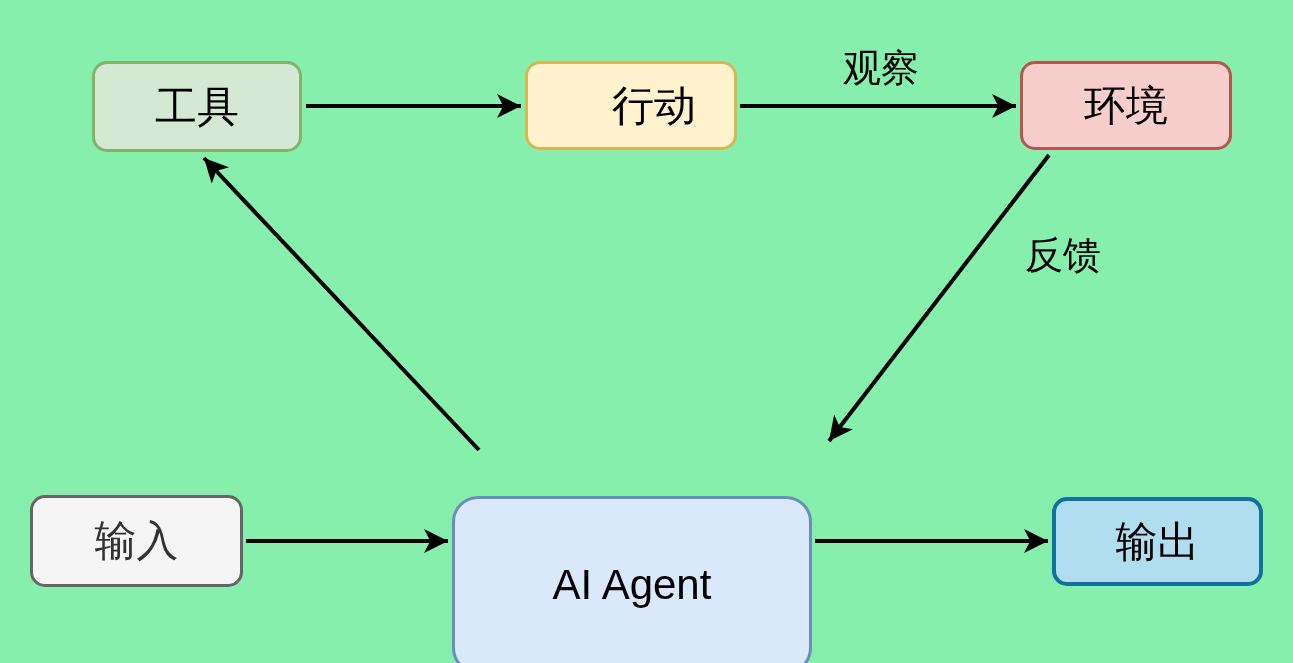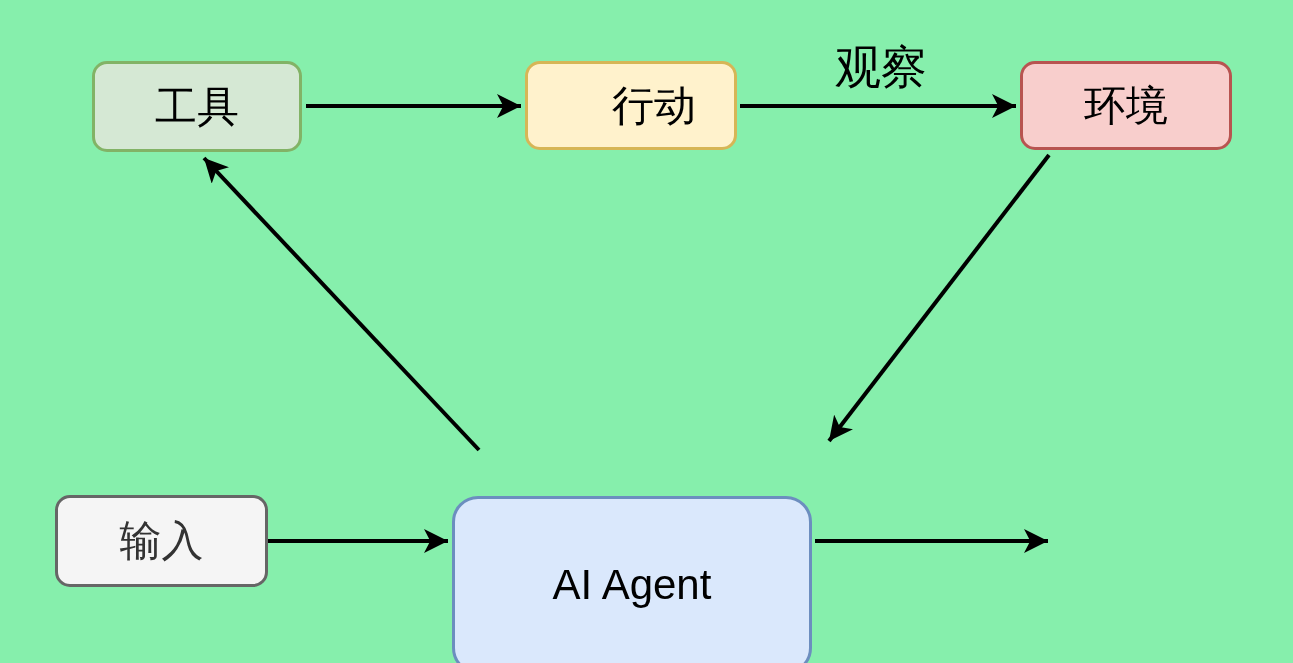--- a/index.html
+++ b/index.html
@@ -36,21 +36,21 @@
   }
   .node-tools       { left: 92px;   top: 61px;  width: 210px; height: 91px; }
   .node-action      { left: 525px;  top: 61px;  width: 212px; height: 89px; }
   .node-environment { left: 1020px; top: 61px;  width: 212px; height: 89px; }
   .node-agent       { left: 452px;  top: 452px; width: 360px; height: 178px; border-radius: 26px; margin-top: 44px; }
   .node-input       { left: 30px;   top: 495px; width: 213px; height: 92px; }
   .node-output      { left: 1052px; top: 497px; width: 211px; height: 89px; border-width: 4px; }
   .edge-label {
     position: absolute;
     transform: translate(-50%, -50%);
-    font-size: 46px;
+    font-size: 38px;
     color: #000000;
     white-space: nowrap;
   }
   .edge-label-observe   { left: 881px;  top: 68px; }
   .edge-label-feedback  { left: 1063px; top: 255px; }
   .edge-label-reasoning { left: 360px;  top: 405px; }
 </style>
 </head>
 <body>
 
@@ -79,22 +79,26 @@
   </div>
 
   <div class="node node-environment" style="background: rgb(248, 206, 204); border-color: rgb(184, 84, 80);">
     <span>环境</span>
   </div>
 
   <div class="node node-agent" style="background: rgb(218, 232, 252); border-color: rgb(108, 142, 191);">
     <span>AI Agent</span>
   </div>
 
-  <div class="node node-input" style="background: rgb(245, 245, 245); border-color: rgb(102, 102, 102); color: rgb(51, 51, 51); margin-left: 25px;">
+  <div class="node node-input" style="background: rgb(245, 245, 245); border-color: rgb(102, 102, 102); color: rgb(51, 51, 51);">
     <span>输入</span>
   </div>
 
+  <div class="node node-output" style="background: rgb(177, 221, 240); border-color: rgb(16, 115, 158);">
+    <span>输出</span>
+  </div>
 
   <div class="edge-label edge-label-observe">观察</div>
 
+  <div class="edge-label edge-label-feedback">反馈</div>
 
 
 </div>
 
 </body></html>

